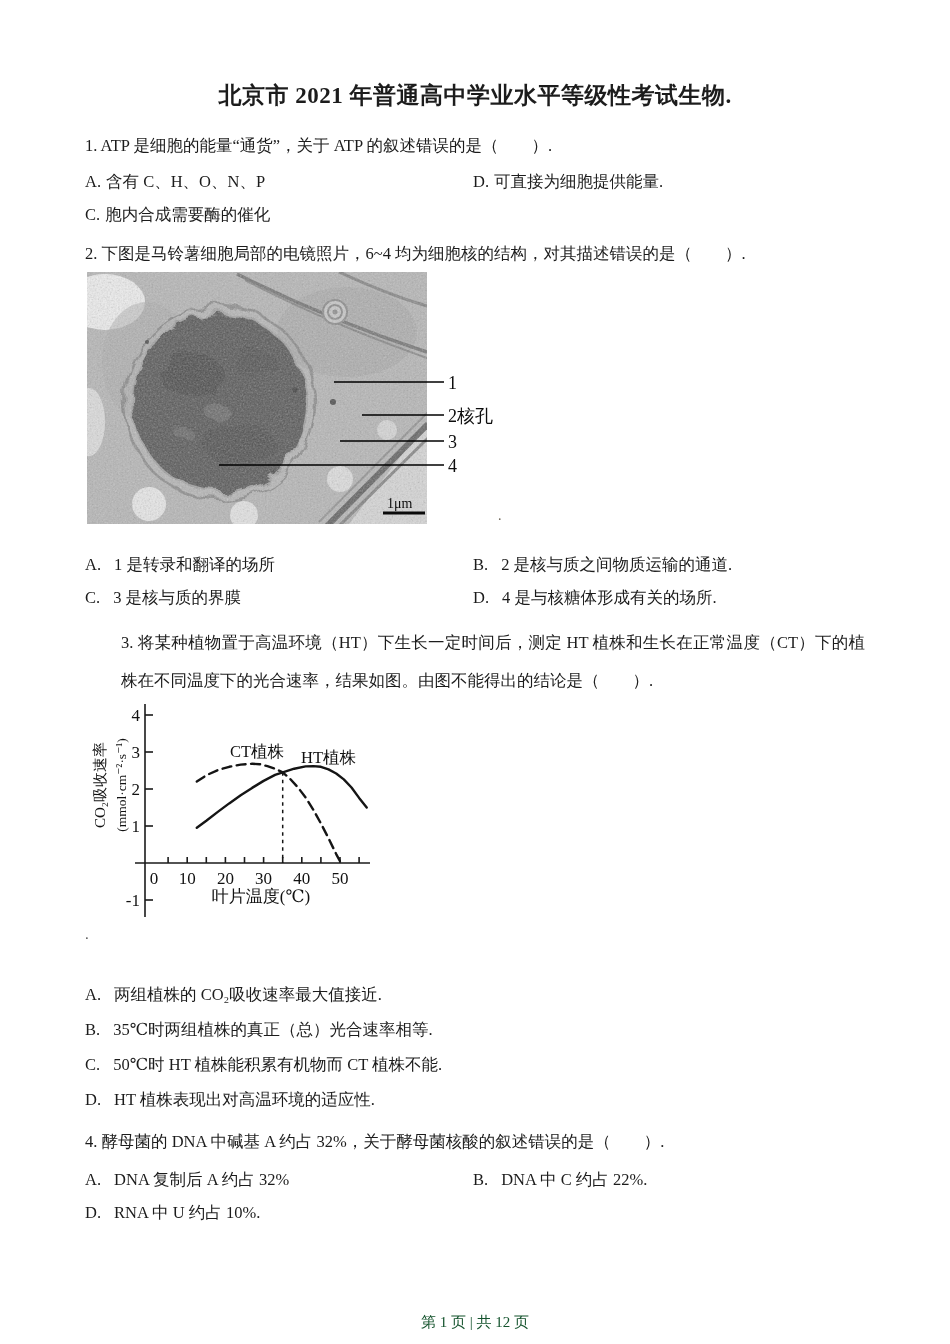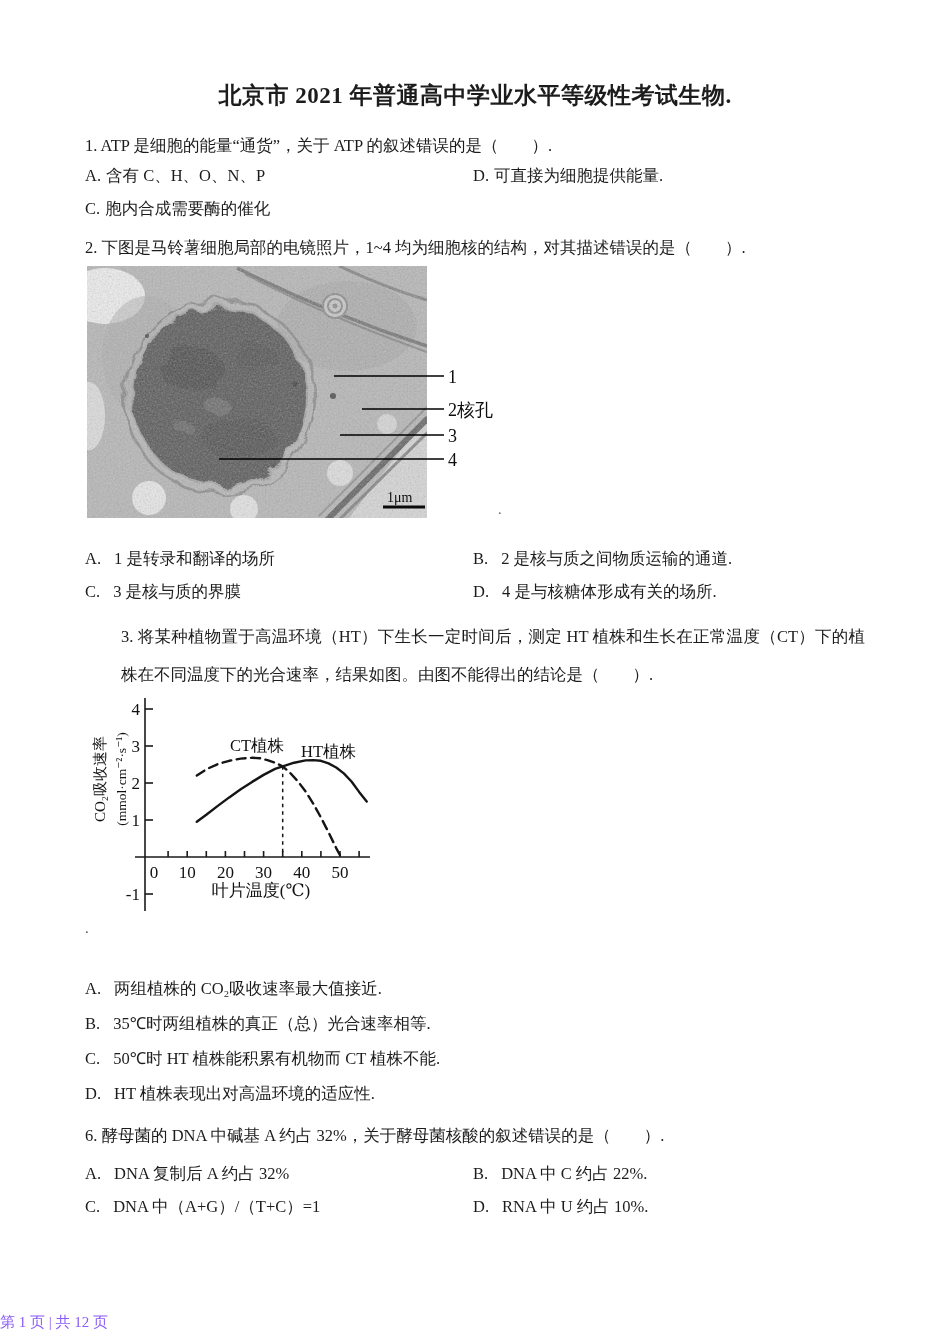--- a/index.html
+++ b/index.html
@@ -5,40 +5,40 @@
   html,body{margin:0;padding:0;background:#ffffff;}
   body{width:950px;height:1344px;overflow:hidden;
        font-family:"Liberation Serif","DejaVu Serif",serif;color:#1c1c1c;}
   .page{position:relative;box-sizing:border-box;width:950px;height:1344px;
         padding:80px 85px 0 85px;background:#fff;}
   .title{margin:0 0 22px 0;text-align:center;font-size:23px;font-weight:700;
          letter-spacing:.5px;}
   .stem{margin:0;font-size:16.5px;line-height:26px;}
   .stem.multiline{line-height:38px;text-align:justify;margin-left:36px;}
   .question{margin:0;}
-  .q1 .stem{}
+  .q1 .stem{margin-bottom:6px;}
   .q2{margin-top:10px;}
   .q3{margin-top:10px;}
   .q4{margin-top:12px;}
   .q4 .stem{margin-bottom:8px;}
-  .opts{font-size:16.5px;font-family:Liberation Serif, serif;}
+  .opts{font-size:16.5px;}
   .opts.two-col{display:grid;grid-template-columns:388px 1fr;}
   .opts.two-col .opt{line-height:33px;}
   .opts.one-col .opt{line-height:35px;}
   .q2 .opts{margin-top:18px;}
   .q3 .opts{margin-top:35px;}
   .olabel{margin-right:5px;}
   .opts.wide-gap .olabel{margin-right:13px;}
   figure{margin:0;padding:0;}
   .micrograph-figure{position:relative;margin:5px 0 0 2px;height:258px;}
   .stray-dot{position:absolute;left:411px;top:236px;font-size:14px;color:#6b6255;}
   .chart-figure{margin:0;height:222px;}
   .stray-line{margin:4px 0 0 0;line-height:16px;font-size:15px;color:#555;}
-  .page-footer{position:absolute;left:0;right:0;bottom:12px;text-align:left;
-               font-size:15px;color:#8b5cf6;}
+  .page-footer{position:absolute;left:0;right:0;bottom:12px;text-align:center;
+               font-size:15px;color:#14532d;}
   
   .lbl-line{stroke:#000;stroke-width:1.5;}
   .fig-label{font:18px "Liberation Serif","DejaVu Serif",serif;fill:#0d0d0d;}
   .scale-text{font:14px "Liberation Serif","DejaVu Serif",serif;fill:#0d0d0d;}
   
   .ax{stroke:#1a1a1a;stroke-width:1.6;}
   .curve{fill:none;stroke:#151515;stroke-width:2.4;stroke-linecap:round;stroke-linejoin:round;}
   .curve.dashed{stroke-dasharray:9 5.5;}
   .vline{stroke:#151515;stroke-width:1.5;stroke-dasharray:3.5 4;}
   .tick{font:17px "Liberation Serif","DejaVu Serif",serif;fill:#111;}
@@ -57,21 +57,21 @@
   <section class="question q1">
     <p class="stem">1. ATP 是细胞的能量“通货”，关于 ATP 的叙述错误的是（　　）.</p>
     <div class="opts two-col">
       <div class="opt"><span class="olabel">A.</span><span class="otext">含有 C、H、O、N、P</span></div>
       <div class="opt"><span class="olabel">D.</span><span class="otext">可直接为细胞提供能量.</span></div>
       <div class="opt"><span class="olabel">C.</span><span class="otext">胞内合成需要酶的催化</span></div>
     </div>
   </section>
 
   <section class="question q2">
-    <p class="stem">2. 下图是马铃薯细胞局部的电镜照片，1~4 均为细胞核的结构，对其描述错误的是（　　）.</p>
+    <p class="stem">2. 下图是马铃薯细胞局部的电镜照片，6~4 均为细胞核的结构，对其描述错误的是（　　）.</p>
 
     <figure class="micrograph-figure">
       <svg width="420" height="258" viewBox="0 0 420 258">
         <defs>
           <filter id="grain" x="0%" y="0%" width="100%" height="100%">
             <feTurbulence type="fractalNoise" baseFrequency="0.6" numOctaves="2" seed="11" stitchTiles="stitch"></feTurbulence>
             <feColorMatrix type="saturate" values="0"></feColorMatrix>
           </filter>
           <filter id="rough" x="-20%" y="-20%" width="140%" height="140%">
             <feTurbulence type="fractalNoise" baseFrequency="0.045" numOctaves="2" seed="4" result="n"></feTurbulence>
@@ -195,23 +195,22 @@
 
     <div class="opts one-col wide-gap">
       <div class="opt"><span class="olabel">A.</span><span class="otext">两组植株的 CO₂吸收速率最大值接近.</span></div>
       <div class="opt"><span class="olabel">B.</span><span class="otext">35℃时两组植株的真正（总）光合速率相等.</span></div>
       <div class="opt"><span class="olabel">C.</span><span class="otext">50℃时 HT 植株能积累有机物而 CT 植株不能.</span></div>
       <div class="opt"><span class="olabel">D.</span><span class="otext">HT 植株表现出对高温环境的适应性.</span></div>
     </div>
   </section>
 
   <section class="question q4">
-    <p class="stem">6. 酵母菌的 DNA 中碱基 A 约占 32%，关于酵母菌核酸的叙述错误的是（　　）.</p>
+    <p class="stem">4. 酵母菌的 DNA 中碱基 A 约占 32%，关于酵母菌核酸的叙述错误的是（　　）.</p>
     <div class="opts two-col wide-gap">
       <div class="opt"><span class="olabel">A.</span><span class="otext">DNA 复制后 A 约占 32%</span></div>
       <div class="opt"><span class="olabel">B.</span><span class="otext">DNA 中 C 约占 22%.</span></div>
-      <div class="opt"><span class="olabel">C.</span><span class="otext">DNA 中（A+G）/（T+C）=1</span></div>
       <div class="opt"><span class="olabel">D.</span><span class="otext">RNA 中 U 约占 10%.</span></div>
     </div>
   </section>
 
   <footer class="page-footer">第 1 页 | 共 12 页</footer>
 </div>
 
 </body></html>

